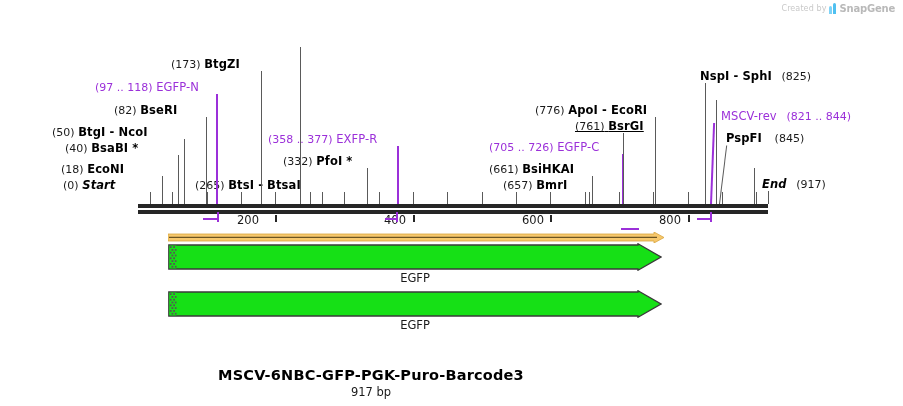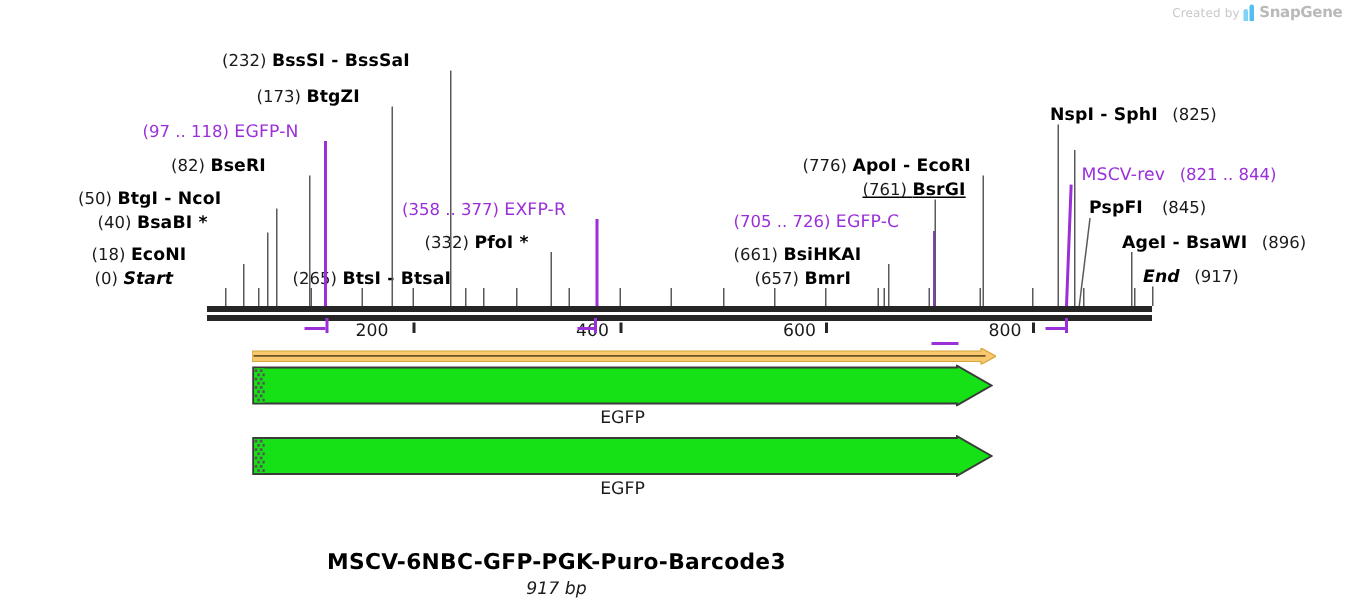--- a/index.html
+++ b/index.html
@@ -133,41 +133,36 @@
   .title-main {
     font-size: 14.5px;
     font-weight: bold;
     color: #000;
     letter-spacing: .2px;
   }
   .title-sub {
     font-size: 11.5px;
     color: #1a1a1a;
     margin-top: 2px;
-    font-style: italic;
   }
 </style>
 </head>
 <body>
 
 <div id="map">
 
   <div class="credit">
     <span>Created by</span>
     <span class="sg-mark">
         <i class="a"></i>
         <i class="b"></i>
       </span>
     <span class="sg-name">SnapGene</span>
   </div>
 
-  <div class="lbl" style="left:148px; top:34px;">
-    <span class="pos">(232)</span>
-    <span class="nm">BssSI - BssSaI</span>
-  </div>
 
   <div class="lbl" style="left:171px; top:58px;">
     <span class="pos">(173)</span>
     <span class="nm">BtgZI</span>
   </div>
 
   <div class="lbl prim" style="left:95px; top:81px;">
     <span class="pos">(97 .. 118)</span>
     <span class="nm">EGFP-N</span>
   </div>
@@ -246,24 +241,20 @@
   <div class="lbl prim" style="left:721px; top:110px;">
     <span class="nm">MSCV-rev</span>
     <span class="pos" style="margin-left:6px;">(821 .. 844)</span>
   </div>
 
   <div class="lbl" style="left:726px; top:132px;">
     <span class="nm">PspFI</span>
     <span class="pos" style="margin-left:9px;">(845)</span>
   </div>
 
-  <div class="lbl" style="left:748px; top:155px;">
-    <span class="nm">AgeI - BsaWI</span>
-    <span class="pos" style="margin-left:6px;">(896)</span>
-  </div>
 
   <div class="lbl" style="left:762px; top:178px;">
     <span class="nm it">End</span>
     <span class="pos" style="margin-left:6px;">(917)</span>
   </div>
 
   <div class="leader" style="left:150.4px; top:192px; height:12px;"></div>
   <div class="leader" style="left:162.4px; top:176px; height:28px;"></div>
   <div class="leader" style="left:177.5px; top:155px; height:49px;"></div>
   <div class="leader" style="left:184.4px; top:139px; height:65px;"></div>

